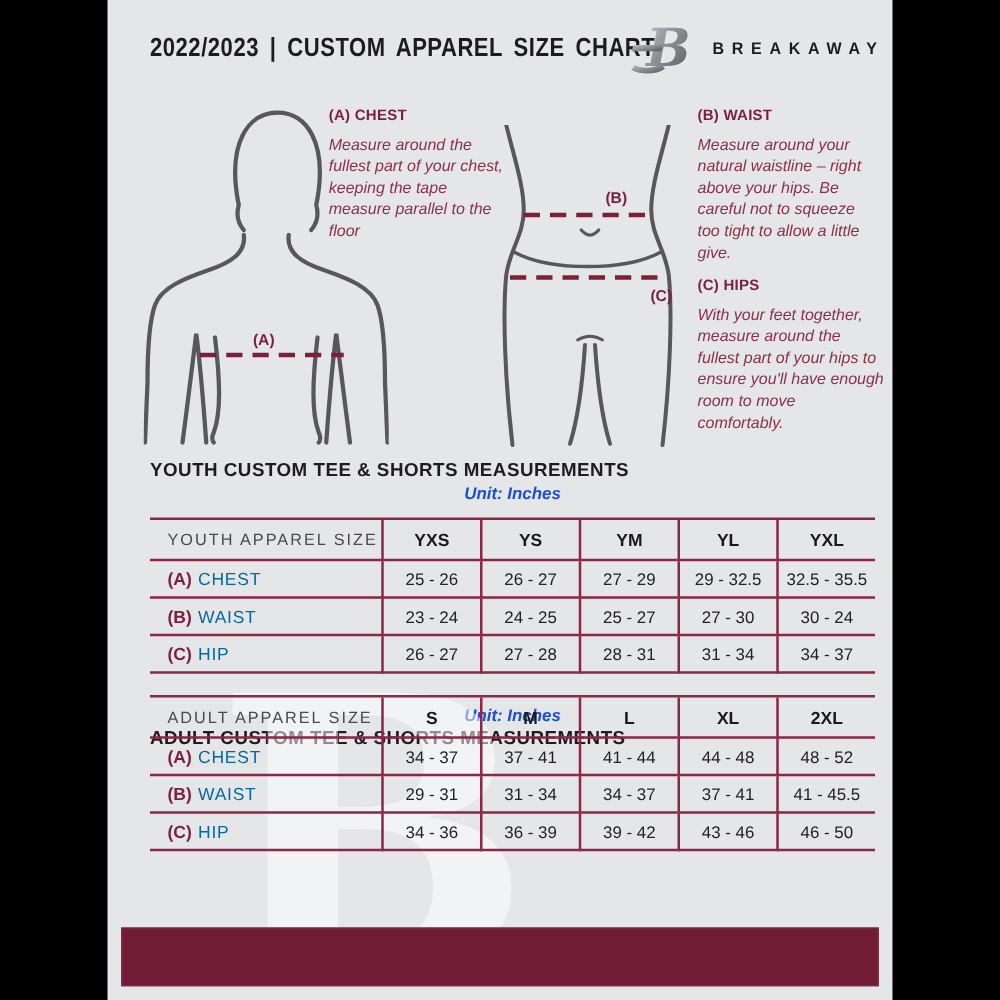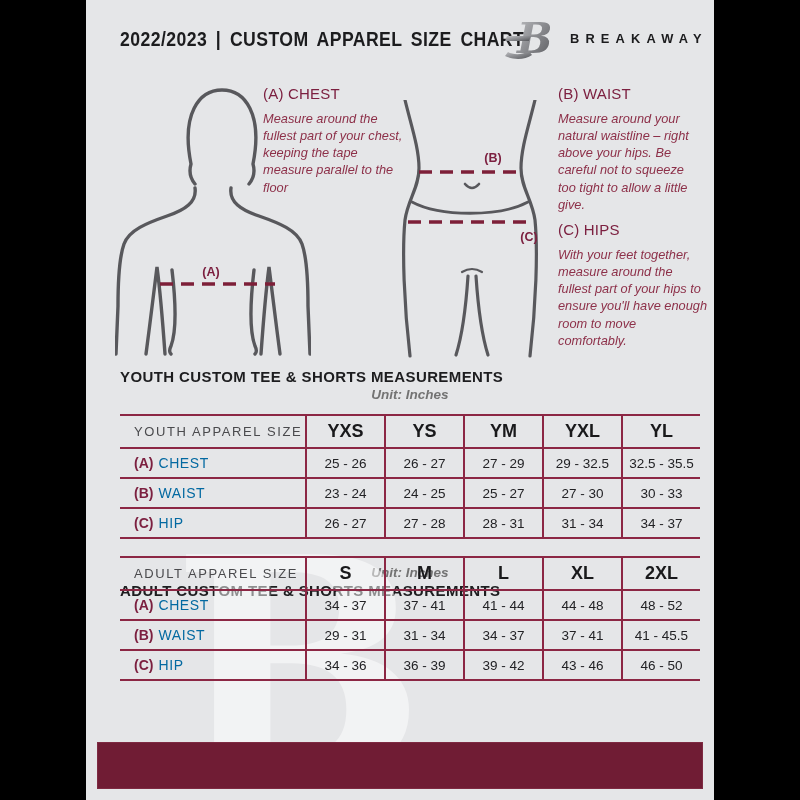--- a/index.html
+++ b/index.html
@@ -24,60 +24,60 @@
   }
   .brand{
     position:absolute; left:484px; top:31px; font-size:13.5px; font-weight:bold;
     color:#1c1c1e; letter-spacing:6.5px; white-space:nowrap;
     transform:scaleX(0.95); transform-origin:left center;
   }
   .logo-mark{position:absolute; left:418px; top:16px;}
   
   .instr{position:absolute;}
   .instr h3{
-    margin:0; font-size:15px; font-weight:normal; color:var(--mhead); letter-spacing:0.2px;
+    margin:0; font-size:12px; font-weight:bold; color:var(--mhead); letter-spacing:0.2px;
   }
   .instr p{
     margin:8px 0 0 0; font-size:12.8px; font-style:italic; line-height:1.34;
     color:var(--mbody);
   }
   .instr-a{left:177px; top:85px; width:142px;}
   .instr-b{left:472px; top:85px; width:144px;}
   .instr-c{left:472px; top:221px; width:150px;}
   
   .fig{position:absolute;}
   .fig-upper{left:29px; top:84px;}
   .fig-lower{left:306px; top:100px;}
   
   .sec-title{
     position:absolute; left:34px; width:580px; 
     font-size:15px; font-weight:bold; color:#1d1d1f; letter-spacing:0.4px;
   }
   .sec-unit{
     position:absolute; left:34px; width:580px; text-align:center;
-    font-size:13.5px; font-weight:bold; font-style:italic; color:#737373;
+    font-size:13.5px; font-weight:bold; font-style:italic; color:#1d4ed8;
   }
   
   .sizes-table{
     position:absolute; left:34px; width:580px; z-index:2;
     display:grid; grid-template-columns:185px 79px 79px 79px 79px 79px;
     grid-template-rows:33px 30px 30px 30px;
     border-top:2px solid var(--line);
   }
   .cell{
     border-bottom:2px solid var(--line);
     display:flex; align-items:center; justify-content:center;
     font-size:13.5px; color:#222225;
   }
   .cell.vline{border-left:2px solid var(--line);}
   .cell.first{justify-content:flex-start; padding-left:14px;}
   .cell.size-hdr{
     font-size:13px; color:var(--grey); letter-spacing:1.6px; font-weight:normal;
   }
-  .cell.col-hdr{font-weight:bold; font-size:18px; color:#19191b;}
+  .cell.col-hdr{font-weight:bold; font-size:14px; color:#19191b;}
   .row-key{color:var(--mhead); font-weight:bold; margin-right:5px; font-size:14px;}
   .row-lbl{color:#0369a1; font-size:14px; letter-spacing:0.6px;}
   .t-youth{top:414px;}
   .t-adult{top:556px;}
   .title-youth{top:368px;} .unit-youth{top:387px;}
   .title-adult{top:546px;margin-top:36px;} .unit-adult{top:565px;}
   
   .watermark{
     position:absolute; left:86px; top:518px; z-index:1;
     font-family:"DejaVu Serif", serif; font-weight:bold; font-size:300px; line-height:1;
@@ -164,42 +164,42 @@
   </div>
 
   <div class="sec-title title-youth">YOUTH CUSTOM TEE &amp; SHORTS MEASUREMENTS</div>
   <div class="sec-unit unit-youth">Unit: Inches</div>
 
   <div class="sizes-table t-youth">
     <div class="cell first size-hdr">YOUTH APPAREL SIZE</div>
     <div class="cell vline col-hdr">YXS</div>
     <div class="cell vline col-hdr">YS</div>
     <div class="cell vline col-hdr">YM</div>
+    <div class="cell vline col-hdr">YL</div>
     <div class="cell vline col-hdr">YXL</div>
-    <div class="cell vline col-hdr">YL</div>
 
     <div class="cell first">
         <span class="row-key">(A)</span>
         <span class="row-lbl">CHEST</span>
       </div>
     <div class="cell vline">25 - 26</div>
     <div class="cell vline">26 - 27</div>
     <div class="cell vline">27 - 29</div>
     <div class="cell vline">29 - 32.5</div>
     <div class="cell vline">32.5 - 35.5</div>
 
     <div class="cell first">
         <span class="row-key">(B)</span>
         <span class="row-lbl">WAIST</span>
       </div>
     <div class="cell vline">23 - 24</div>
     <div class="cell vline">24 - 25</div>
     <div class="cell vline">25 - 27</div>
     <div class="cell vline">27 - 30</div>
-    <div class="cell vline">30 - 33</div>
+    <div class="cell vline">30 - 24</div>
 
     <div class="cell first">
         <span class="row-key">(C)</span>
         <span class="row-lbl">HIP</span>
       </div>
     <div class="cell vline">26 - 27</div>
     <div class="cell vline">27 - 28</div>
     <div class="cell vline">28 - 31</div>
     <div class="cell vline">31 - 34</div>
     <div class="cell vline">34 - 37</div>

